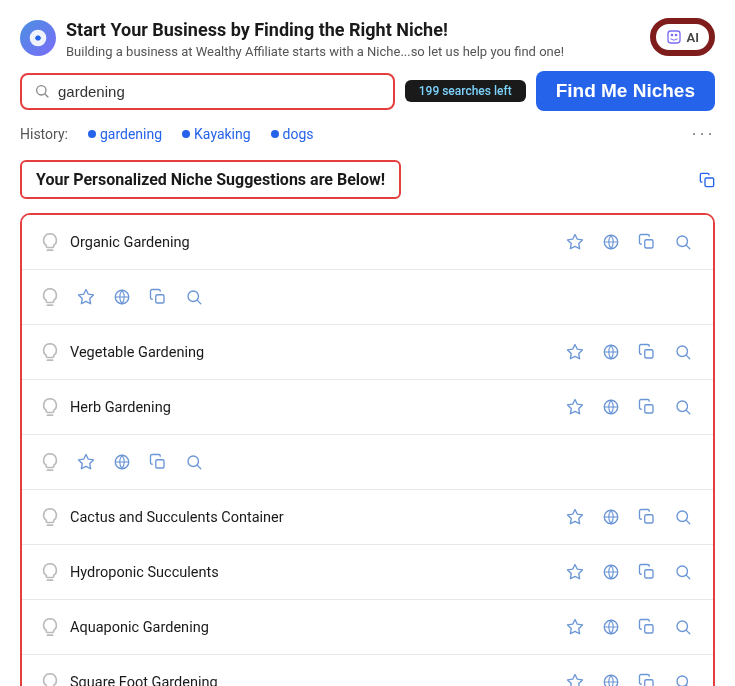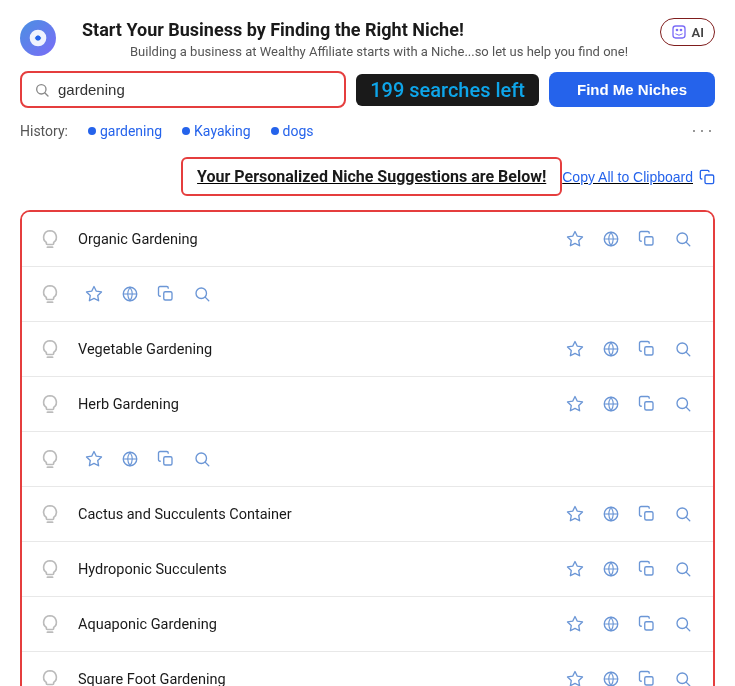--- a/index.html
+++ b/index.html
@@ -15,21 +15,21 @@
     }
     .header {
       display: flex;
       align-items: flex-start;
       justify-content: space-between;
       margin-bottom: 12px;
     }
     .header-left {
       display: flex;
       align-items: flex-start;
-      gap: 26px;
+      gap: 10px;
     }
     .logo-icon {
       width: 36px;
       height: 36px;
       border-radius: 50%;
       background: linear-gradient(135deg, #4a90e2, #7b6cf7);
       display: flex;
       align-items: center;
       justify-content: center;
       flex-shrink: 0;
@@ -39,27 +39,26 @@
     .header-text h1 {
       font-size: 18px;
       font-weight: 700;
       color: #1a1a1a;
       line-height: 1.3;
     }
     .header-text p {
       font-size: 13px;
       color: #555;
       margin-top: 3px;
-      margin-left: 48px;
     }
     .ai-badge {
       display: flex;
       align-items: center;
       gap: 5px;
-      border: 1px solid #7f1d1d;
+      border: 6px solid #7f1d1d;
       border-radius: 20px;
       padding: 5px 10px;
       font-size: 13px;
       font-weight: 600;
       color: #444;
       flex-shrink: 0;
     }
     .search-row {
       display: flex;
       align-items: center;
@@ -79,34 +78,34 @@
     .search-box input {
       border: none;
       outline: none;
       font-size: 15px;
       color: #333;
       flex: 1;
       background: transparent;
     }
     .searches-left {
       background: #1a1a1a;
-      color: #0ea5e9;
+      color: #7dd3fc;
       border-radius: 6px;
       padding: 4px 14px;
-      font-size: 20px;
+      font-size: 12px;
       font-weight: 500;
       white-space: nowrap;
     }
     .find-btn {
       background: #2563eb;
       color: #fff;
       border: none;
       border-radius: 8px;
-      padding: 9px 28px;
-      font-size: 15px;
+      padding: 9px 20px;
+      font-size: 19px;
       font-weight: 600;
       cursor: pointer;
       white-space: nowrap;
     }
     .history-row {
       display: flex;
       align-items: center;
       gap: 20px;
       margin-bottom: 16px;
       font-size: 14px;
@@ -131,23 +130,22 @@
       background: none;
       border: none;
       cursor: pointer;
       color: #888;
       font-size: 18px;
       letter-spacing: 2px;
     }
     .suggestions-header {
       display: flex;
       align-items: center;
-      justify-content: flex-end;
+      justify-content: space-between;
       margin-bottom: 14px;
-      text-decoration: underline;
     }
     .suggestions-title {
       border: 2.5px solid #e53e3e;
       border-radius: 6px;
       padding: 8px 14px;
       font-size: 16px;
       font-weight: 700;
       color: #1a1a1a;
     }
     .copy-all-btn {
@@ -165,21 +163,20 @@
       border: 2.5px solid #e53e3e;
       border-radius: 10px;
       overflow: hidden;
     }
     .niche-item {
       display: flex;
       align-items: center;
       padding: 11px 14px;
       border-bottom: 1px solid #e8e8e8;
       background: #fff;
-      gap: 8px;
     }
     .niche-item:last-child { border-bottom: none; }
     .bulb-icon {
       width: 28px;
       height: 28px;
       flex-shrink: 0;
       display: flex;
       align-items: center;
       justify-content: center;
       font-size: 16px;
@@ -268,21 +265,20 @@
     <span class="history-tag">
       <span class="history-dot"></span>
       <span>dogs</span>
     </span>
     <button class="more-btn">···</button>
   </div>
 
   <div class="suggestions-header">
     <div class="suggestions-title">Your Personalized Niche Suggestions are Below!</div>
     <button class="copy-all-btn">
-      <span>Copy All to Clipboard</span>
       <svg width="16" height="16" viewBox="0 0 24 24" fill="none">
         <rect x="9" y="9" width="13" height="13" rx="2" stroke="#2563eb" stroke-width="2" fill="none"></rect>
         <path d="M5 15H4a2 2 0 01-2-2V4a2 2 0 012-2h9a2 2 0 012 2v1" stroke="#2563eb" stroke-width="2" fill="none"></path>
       </svg>
     </button>
   </div>
 
   <div class="niche-list" id="niche-list">
       <div class="niche-item">
       <div class="bulb-icon">

